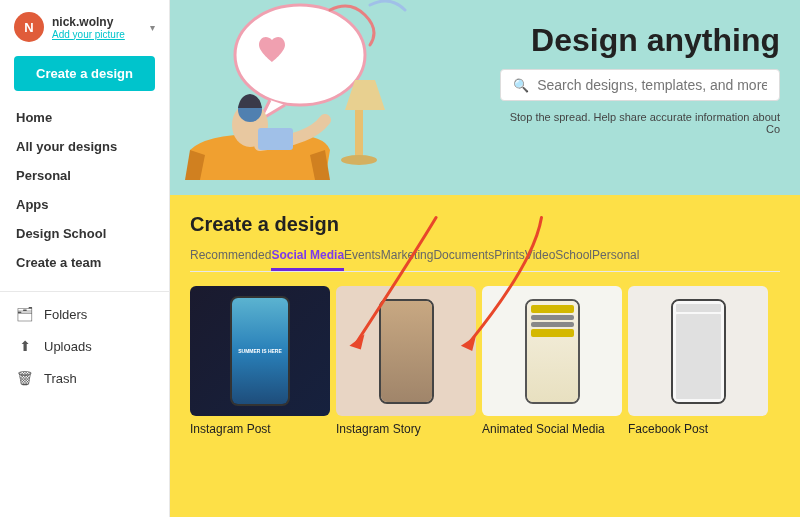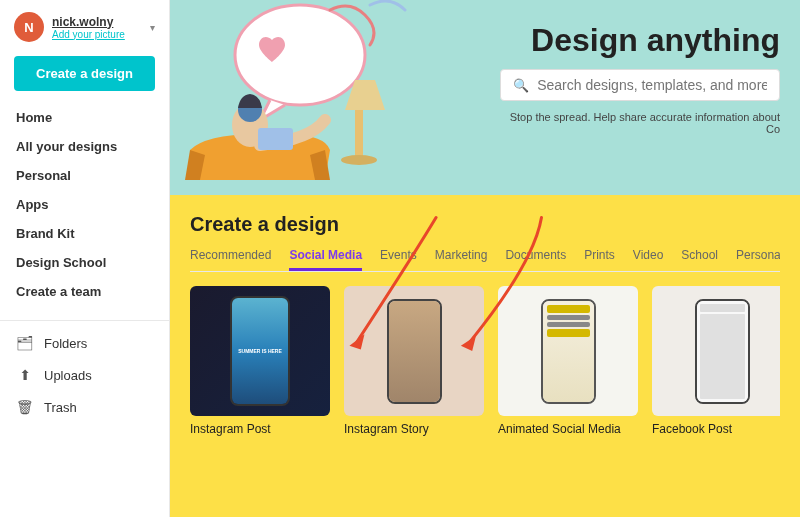--- a/index.html
+++ b/index.html
@@ -45,21 +45,20 @@
     }
 
     .sidebar-user-info {
       flex: 1;
     }
 
     .sidebar-username {
       font-size: 12px;
       font-weight: 600;
       color: #333;
-      text-decoration: underline;
     }
 
     .sidebar-add-picture {
       font-size: 10px;
       color: #00c4cc;
       text-decoration: underline;
       cursor: pointer;
     }
 
     .sidebar-chevron {
@@ -207,21 +206,20 @@
     .section-title {
       font-size: 20px;
       font-weight: 700;
       color: #222;
       margin-bottom: 12px;
     }
 
     
     .category-tabs {
       display: flex;
-      gap: 18px;
       border-bottom: 1px solid #e8e8e8;
       margin-bottom: 14px;
       overflow-x: hidden;
     }
 
     .cat-tab {
       font-size: 12px;
       color: #666;
       padding-bottom: 6px;
       cursor: pointer;
@@ -230,21 +228,21 @@
 
     .cat-tab.active {
       color: #7c3aed;
       border-bottom: 3px solid #6d28d9;
       font-weight: 600;
     }
 
     
     .cards-grid {
       display: flex;
-      gap: 14px;
+      gap: 6px;
       overflow-x: hidden;
     }
 
     .design-card {
       display: flex;
       flex-direction: column;
       gap: 6px;
       cursor: pointer;
       width: 140px;
       flex-shrink: 0;
@@ -428,21 +426,20 @@
     <span class="sidebar-chevron">▾</span>
   </div>
 
   <button class="create-design-btn">Create a design</button>
 
   <nav class="sidebar-nav">
     <div class="sidebar-nav-item active">Home</div>
     <div class="sidebar-nav-item">All your designs</div>
     <div class="sidebar-nav-item">Personal</div>
     <div class="sidebar-nav-item">Apps</div>
-    <div class="sidebar-nav-item">Brand Kit</div>
     <div class="sidebar-nav-item">Design School</div>
     <div class="sidebar-nav-item">Create a team</div>
   </nav>
 
   <div class="sidebar-divider"></div>
 
   <div class="sidebar-nav-icon-item">
     <span class="sidebar-icon">🗂</span>
     <span>Folders</span>
   </div>

